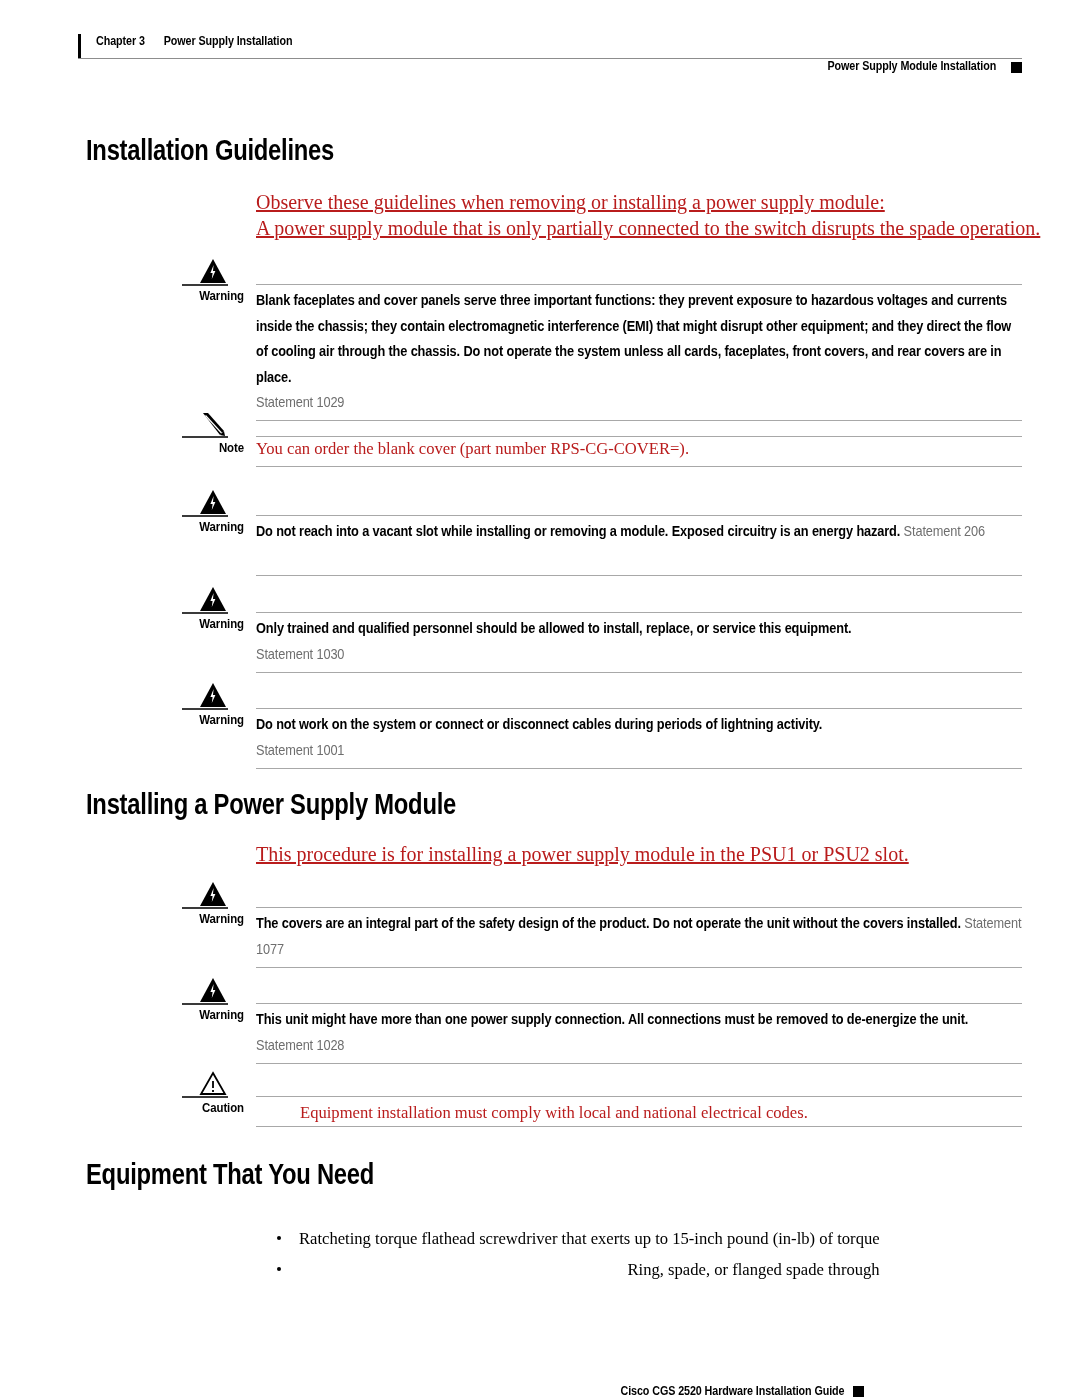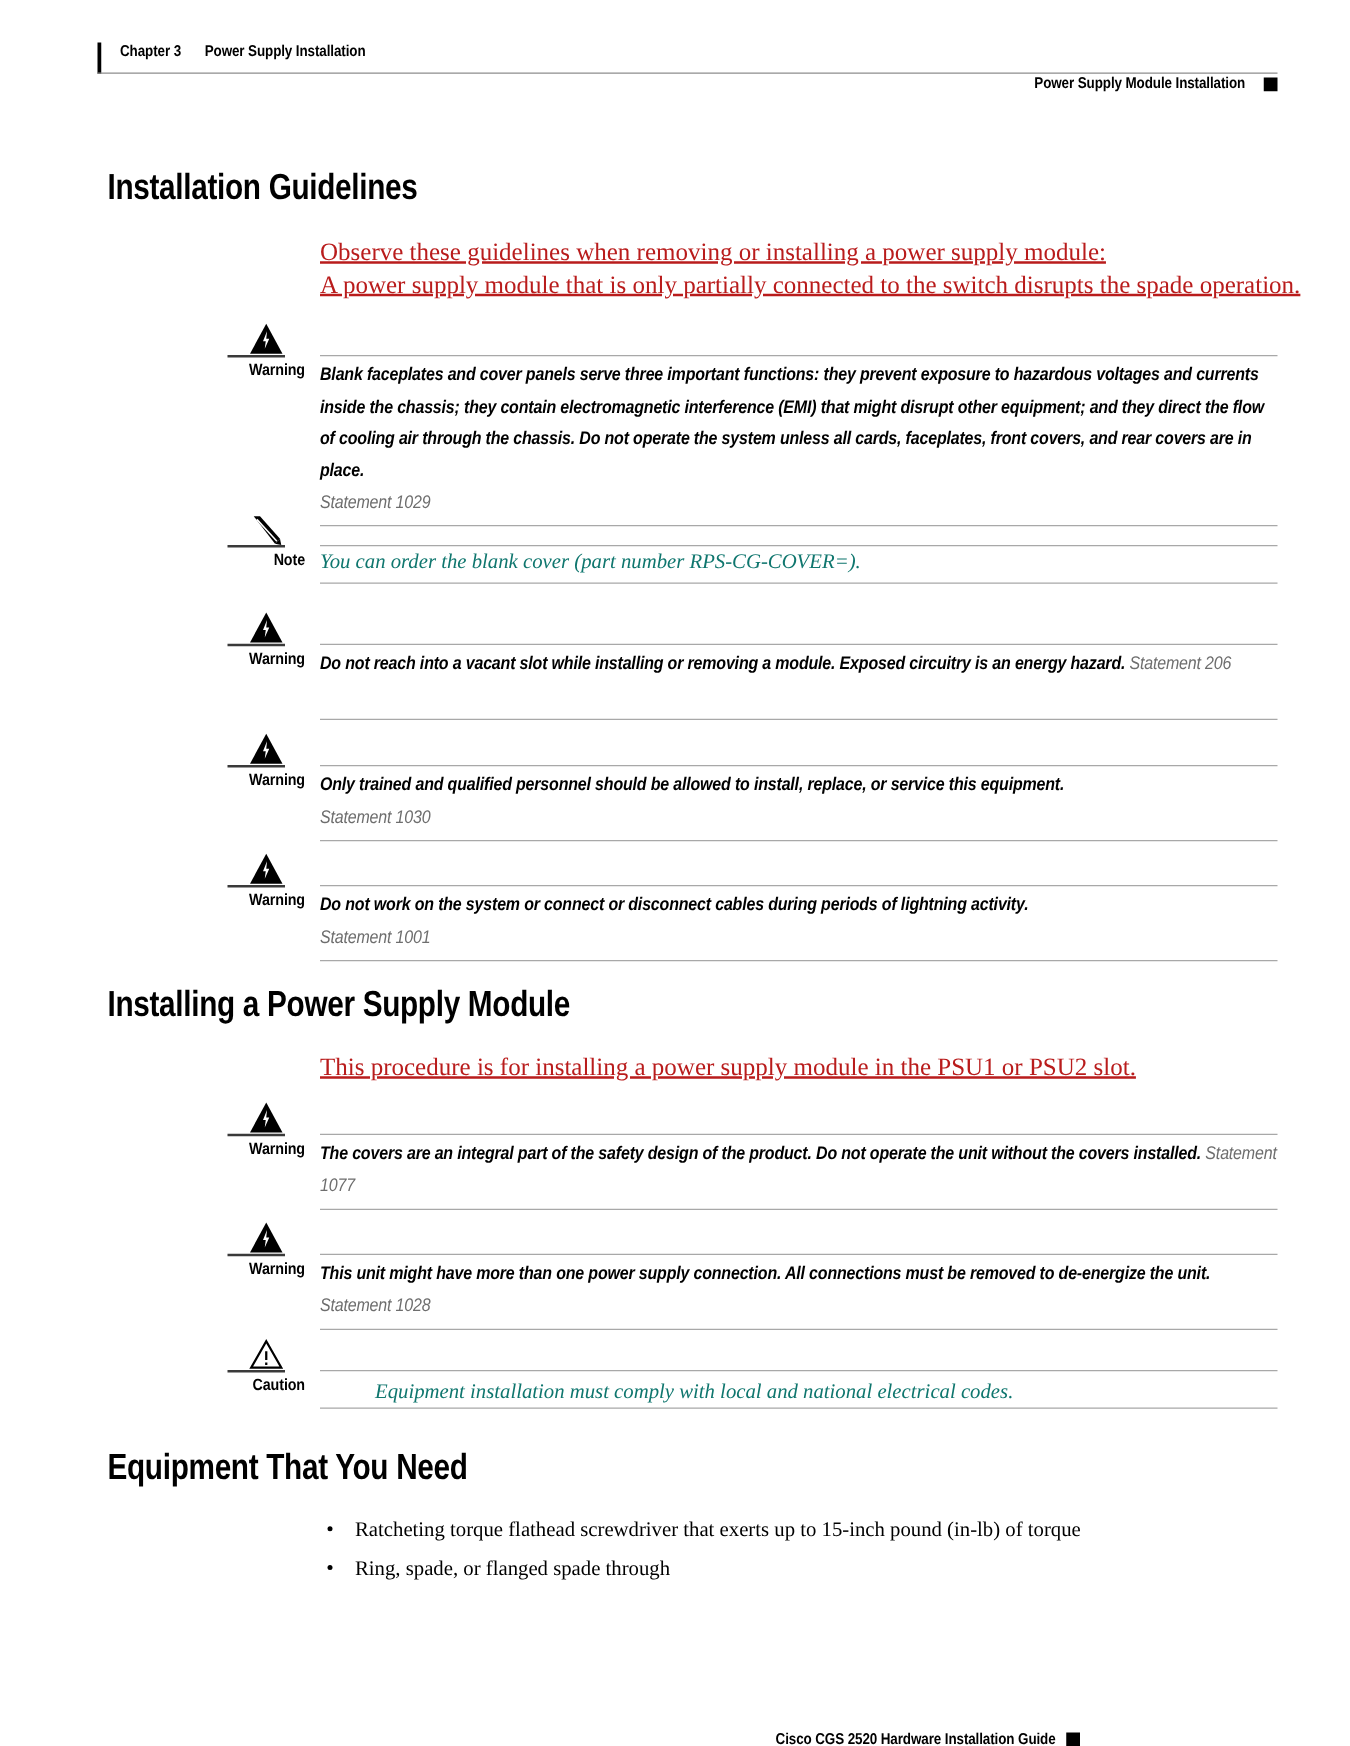--- a/index.html
+++ b/index.html
@@ -176,21 +176,20 @@
     left: 0;
     width: 766px;
     height: 1px;
     background: #a8a8a8;
   }
   .admon-text {
     position: absolute;
     left: 0;
     top: 30px;
     width: 770px;
-    font-style: italic;
   }
   .warn-text {
     margin: 0;
     font-family: "Liberation Sans Narrow", "Liberation Sans", sans-serif;
     font-weight: bold;
     font-size: 14.6px;
     line-height: 25.5px;
     letter-spacing: -0.15px;
     transform: scaleX(0.875);
     transform-origin: left top;
@@ -203,31 +202,32 @@
   }
   .stmt-block {
     display: block;
   }
   .note-text {
     margin: 0;
     font-family: "Liberation Serif", "DejaVu Serif", serif;
     font-weight: normal;
     font-size: 16.6px;
     line-height: 21px;
-    color: #0f766e;
+    color: #b91c1c;
     white-space: nowrap;
   }
 
   
   ul.equip-list {
     position: absolute;
     left: 256px;
-    margin: 0;
+    margin: 15px;
     padding: 0;
     list-style: none;
+    text-align: right;
   }
   ul.equip-list li {
     position: relative;
     padding-left: 28px;
     margin-bottom: 10px;
     font-family: "Liberation Serif", "DejaVu Serif", serif;
     font-size: 16.6px;
     line-height: 21px;
     color: #000000;
     white-space: nowrap;

